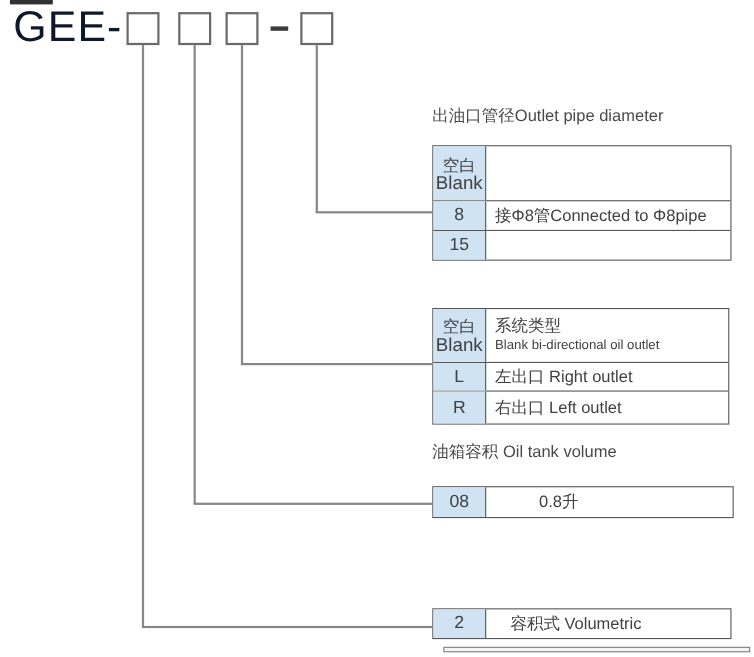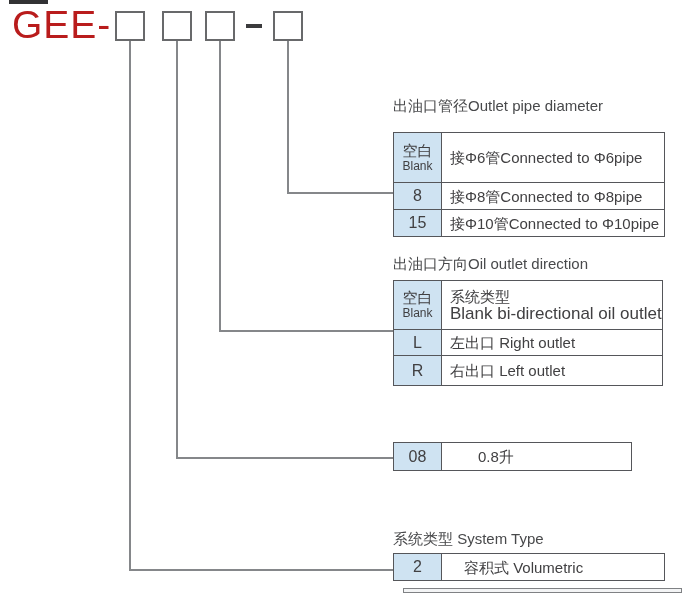--- a/index.html
+++ b/index.html
@@ -11,21 +11,21 @@
     color:#414042;
     overflow:hidden;
   }
   .crop-artifact{
     position:absolute;left:9px;top:0;width:39px;height:4px;
     background:#323234;
   }
   .prefix{
     position:absolute;left:12px;top:5px;
     font-size:39px;font-weight:500;letter-spacing:1px;
-    color:#b91c1c;line-height:1;
+    color:#0f172a;line-height:1;
   }
   .code-box{
     position:absolute;top:11px;width:26px;height:26px;
     border:2px solid #68696b;background:#ffffff;
   }
   .dash{
     position:absolute;left:246px;top:24px;width:16px;height:4px;
     background:#3b3b3d;
   }
   .line{position:absolute;background:#85878a;}
@@ -42,28 +42,28 @@
   }
   .spec-row{display:flex;border-top:1.5px solid #55565a;align-items:stretch;}
   .spec-row:first-child{border-top:none;}
   .code-cell{
     width:47px;flex:0 0 47px;background:#cfe3f2;
     border-right:1.5px solid #55565a;
     display:flex;flex-direction:column;justify-content:center;
     font-size:16px;color:#414042;line-height:16px;text-align:center;
   }
   .code-cell .cn{font-size:15px;line-height:17px;}
-  .code-cell .en{font-size:12px;line-height:15px;}
+  .code-cell .en{font-size:17px;line-height:15px;}
   .desc-cell{
     flex:1;display:flex;flex-direction:column;justify-content:center;
     padding-left:8px;font-size:15px;color:#414042;line-height:17px;
     white-space:nowrap;
   }
-  .desc-cell .en{font-size:17px;}
-  .desc-indent{padding-left:36px;}
+  .desc-cell .en{font-size:12px;}
+  .desc-indent{padding-left:48px;}
   .partial-bar{
     position:absolute;left:403px;top:588px;width:277px;height:3px;
     border:1.5px solid #7f8184;background:#f3f4f5;
   }
 </style>
 </head>
 <body>
 
 <div class="canvas">
 
@@ -90,43 +90,36 @@
   <div class="line vline" style="left:129px;top:41px;height:529px"></div>
   <div class="line hline" style="left:129px;top:569px;width:264px"></div>
 
   <div class="tbl-title" style="top:97px">出油口管径Outlet pipe diameter</div>
   <div class="spec-table" style="top:132px;width:272px">
     <div class="spec-row" style="height:49px">
       <div class="code-cell">
         <span class="cn">空白</span>
         <span class="en">Blank</span>
       </div>
-      <div class="desc-cell">
-        <span>接Φ6管Connected to Φ6pipe</span>
-      </div>
     </div>
     <div class="spec-row" style="height:26px">
       <div class="code-cell">
         <span>8</span>
       </div>
       <div class="desc-cell">
         <span>接Φ8管Connected to Φ8pipe</span>
       </div>
     </div>
     <div class="spec-row" style="height:26px">
       <div class="code-cell">
         <span>15</span>
       </div>
-      <div class="desc-cell">
-        <span>接Φ10管Connected to Φ10pipe</span>
-      </div>
     </div>
   </div>
 
-  <div class="tbl-title" style="top:255px">出油口方向Oil outlet direction</div>
   <div class="spec-table" style="top:280px;width:270px">
     <div class="spec-row" style="height:48px">
       <div class="code-cell">
         <span class="cn">空白</span>
         <span class="en">Blank</span>
       </div>
       <div class="desc-cell">
         <span>系统类型</span>
         <span class="en">Blank bi-directional oil outlet</span>
       </div>
@@ -142,32 +135,32 @@
     <div class="spec-row" style="height:29px">
       <div class="code-cell">
         <span>R</span>
       </div>
       <div class="desc-cell">
         <span>右出口 Left outlet</span>
       </div>
     </div>
   </div>
 
-  <div class="spec-table" style="top:442px;width:239px">
+  <div class="tbl-title" style="top:402px">油箱容积 Oil tank volume</div>
+  <div class="spec-table" style="top:442px;width:274px">
     <div class="spec-row" style="height:27px">
       <div class="code-cell">
         <span>08</span>
       </div>
       <div class="desc-cell desc-indent">
         <span>0.8升</span>
       </div>
     </div>
   </div>
 
-  <div class="tbl-title" style="top:530px">系统类型 System Type</div>
   <div class="spec-table" style="top:553px;width:272px">
     <div class="spec-row" style="height:26px">
       <div class="code-cell">
         <span>2</span>
       </div>
       <div class="desc-cell" style="padding-left:22px">
         <span>容积式 Volumetric</span>
       </div>
     </div>
   </div>

